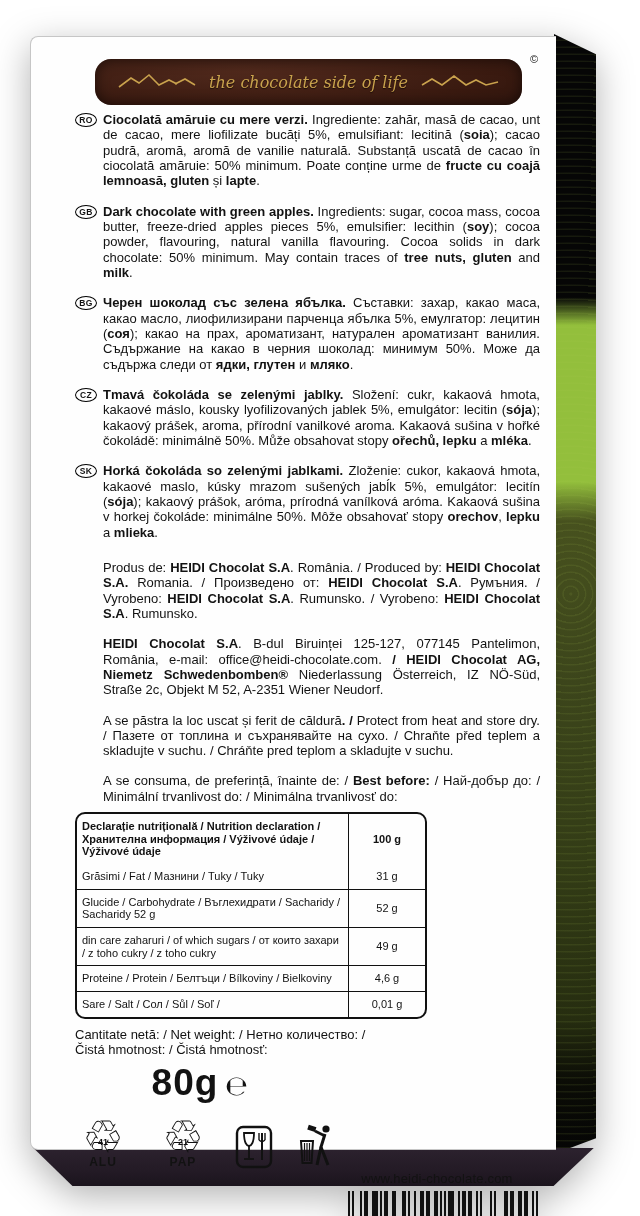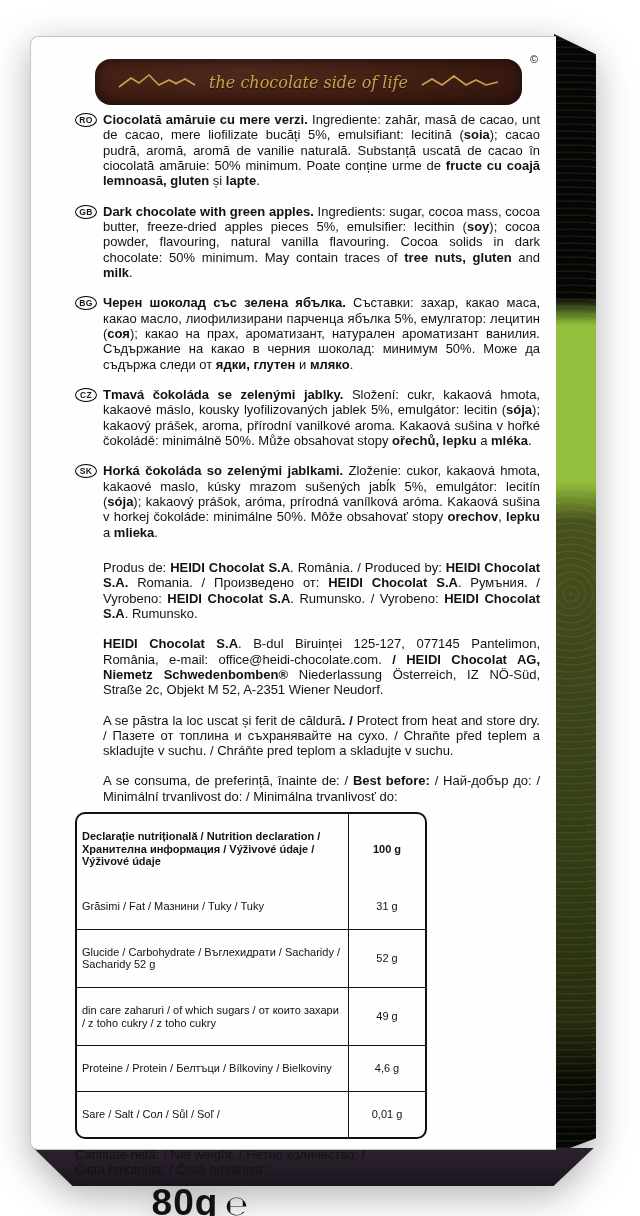--- a/index.html
+++ b/index.html
@@ -40,21 +40,21 @@
   .badge{position:absolute;left:0;top:1px;width:22px;height:14px;border:1.4px solid #000;
          border-radius:50%;display:flex;align-items:center;justify-content:center;
          font-size:8.5px;font-weight:bold;letter-spacing:.4px;box-sizing:border-box;}
   .b{font-weight:bold;}
   .mt20{margin-top:20px;}
   .mb8{margin-bottom:8px;}
 
   
   table.nutrition{border-collapse:separate;border-spacing:0;border:2px solid #111;border-radius:10px;
     width:352px;margin:0 0 8px 0;font-size:11px;line-height:1.15;overflow:hidden;}
-  table.nutrition td,table.nutrition th{padding:16px 5px;vertical-align:middle;text-align:left;}
+  table.nutrition td,table.nutrition th{padding:6px 5px;vertical-align:middle;text-align:left;}
   table.nutrition th{font-weight:bold;}
   table.nutrition .val{border-left:1.8px solid #111;text-align:center;width:66px;}
   table.nutrition tr+tr td,table.nutrition tr+tr th{border-top:1.4px solid #111;}
   td.indent{padding-left:40px;}
 
   
   .bottom{display:flex;margin-top:8px;flex-direction:column;}
   .bottom-left{width:296px;}
   .bottom-right{margin-left:auto;width:206px;}
   .netweight{font-size:13px;line-height:1.2;}

